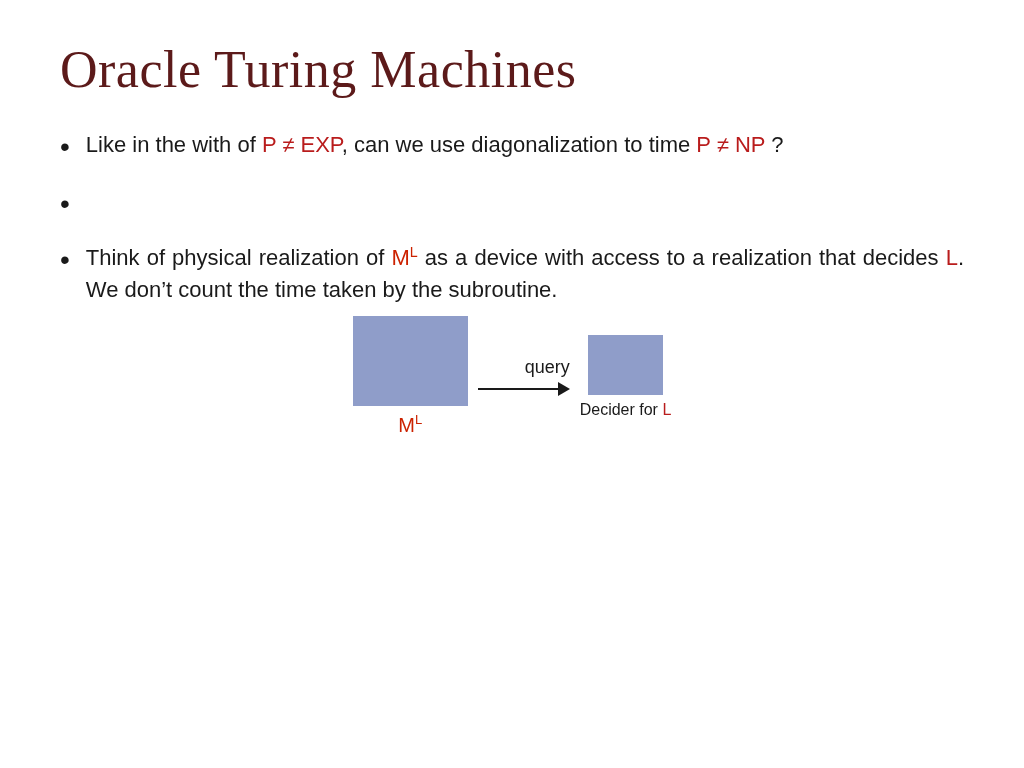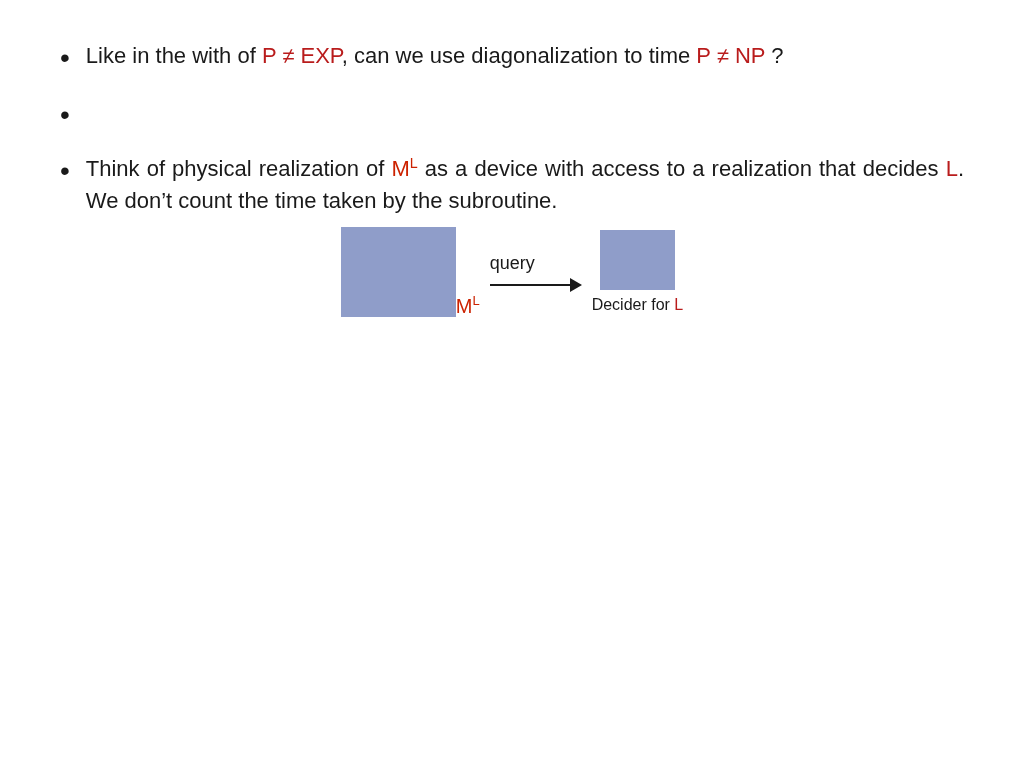--- a/index.html
+++ b/index.html
@@ -90,21 +90,21 @@
     .ml-box {
       width: 115px;
       height: 90px;
       background: #7b8cbf;
       opacity: 0.85;
     }
 
     .arrow-area {
       display: flex;
       flex-direction: column;
-      align-items: flex-start;
+      align-items: flex-end;
       margin: 0 10px;
     }
 
     .query-label {
       font-size: 18px;
       color: #1a1a1a;
       margin-bottom: 4px;
     }
 
     .arrow {
@@ -155,20 +155,21 @@
 
     .third-bullet {
       margin-bottom: 5px !important;
     }
   </style>
 </head>
 <body>
 
 <div class="slide">
 
+  <h1 class="title">Oracle Turing Machines</h1>
 
   <ul class="content">
 
     <li>
       <span class="bullet">•</span>
       <span class="text">
         <span>Like  in  the  with  of </span><span class="blue">P ≠ EXP</span><span>,  can  we  use  diagonalization  to  time </span><span class="blue">P ≠ NP</span><span> ?</span>
       </span>
     </li>
 
@@ -181,21 +182,21 @@
       <span class="text">
         <span>Think  of  physical  realization  of </span><span class="red">M</span><span class="red superscript">L</span><span>  as  a  device  with  access  to  a  realization  that  decides </span><span class="blue">L</span><span>. We don’t count the time taken by the subroutine.</span>
       </span>
     </li>
 
   </ul>
 
   <div class="diagram-area">
     <div class="diagram-row">
 
-      <div style="display:flex; flex-direction:row; align-items:flex-end;">
+      <div style="display:flex; flex-direction:column; align-items:center;">
         <div class="ml-box"></div>
         <div class="ml-label">
           <span>M</span><span class="superscript">L</span>
         </div>
       </div>
 
       <div class="arrow-area">
         <span class="query-label">query</span>
         <div class="arrow">
           <div class="arrow-line"></div>

